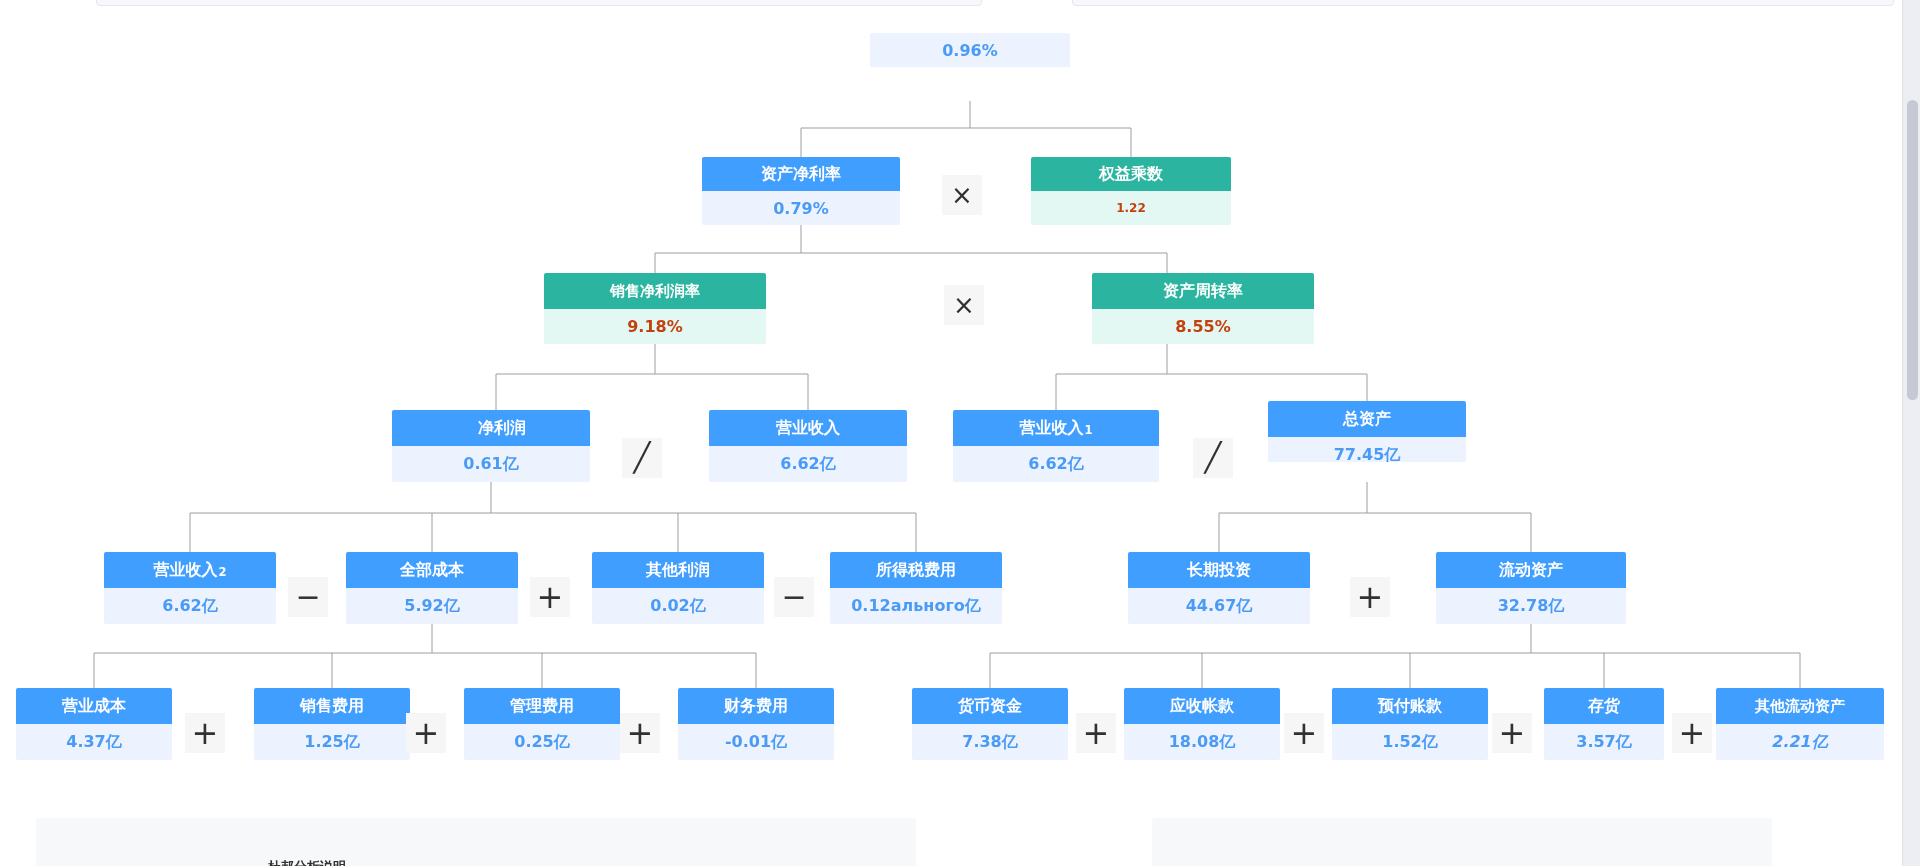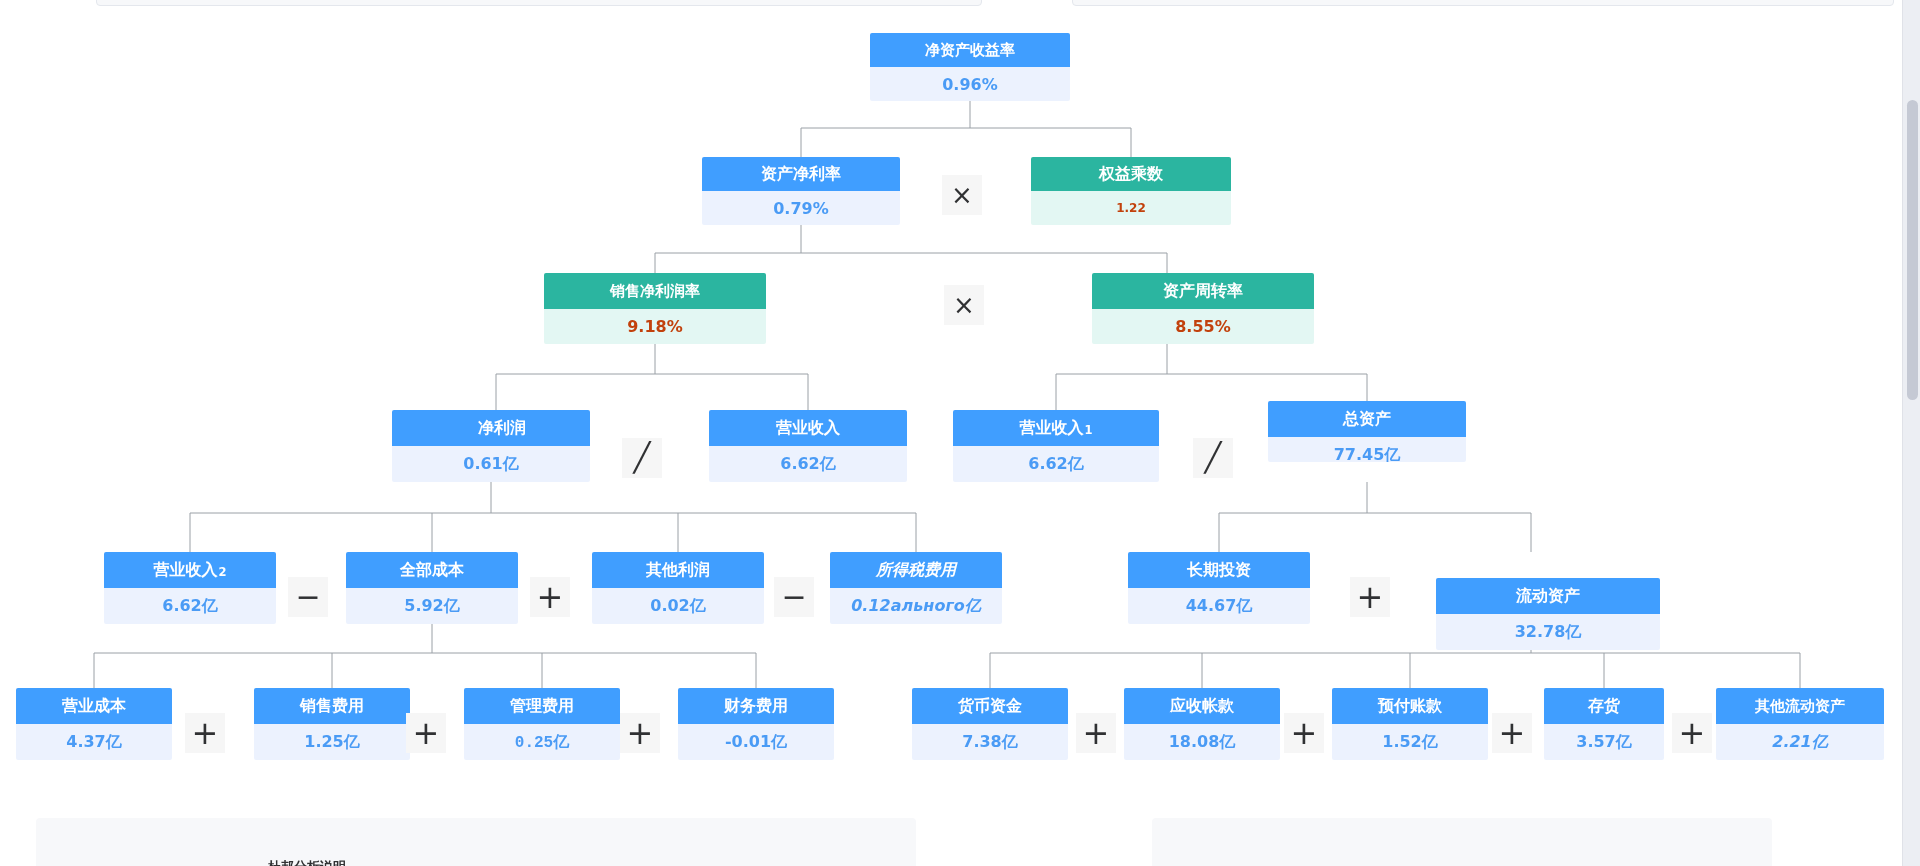--- a/index.html
+++ b/index.html
@@ -132,21 +132,20 @@
         <line x1="1531" y1="624" x2="1531" y2="653" stroke="#9aa0a6" stroke-width="1"></line>
         <line x1="990" y1="653" x2="1800" y2="653" stroke="#9aa0a6" stroke-width="1"></line>
         <line x1="990" y1="653" x2="990" y2="688" stroke="#9aa0a6" stroke-width="1"></line>
         <line x1="1202" y1="653" x2="1202" y2="688" stroke="#9aa0a6" stroke-width="1"></line>
         <line x1="1410" y1="653" x2="1410" y2="688" stroke="#9aa0a6" stroke-width="1"></line>
         <line x1="1604" y1="653" x2="1604" y2="688" stroke="#9aa0a6" stroke-width="1"></line>
         <line x1="1800" y1="653" x2="1800" y2="688" stroke="#9aa0a6" stroke-width="1"></line>
       </svg>
     <div id="nodes-layer">
         <div class="node blue" style="left: 870px; top: 33px; width: 200px; height: 68px;">
-          <div class="head" style="height: 34px; font-size: 15px;">净资产收益率</div>
           <div class="val" style="height: 34px; font-size: 16px;">0.96%</div>
         </div>
         <div class="node blue" style="left: 702px; top: 157px; width: 198px; height: 68px;">
           <div class="head" style="height: 34px; font-size: 16px;">资产净利率</div>
           <div class="val" style="height: 34px; font-size: 16px;">0.79%</div>
         </div>
         <div class="node teal" style="left: 1031px; top: 157px; width: 200px; height: 68px;">
           <div class="head" style="height: 34px; font-size: 16px;">权益乘数</div>
           <div class="val" style="height: 34px; font-size: 12px;">1.22</div>
         </div>
@@ -179,43 +178,43 @@
           <div class="val" style="height: 36px; font-size: 16px;">6.62亿</div>
         </div>
         <div class="node blue" style="left: 346px; top: 552px; width: 172px; height: 72px;">
           <div class="head" style="height: 36px; font-size: 16px;">全部成本</div>
           <div class="val" style="height: 36px; font-size: 16px;">5.92亿</div>
         </div>
         <div class="node blue" style="left: 592px; top: 552px; width: 172px; height: 72px;">
           <div class="head" style="height: 36px; font-size: 16px;">其他利润</div>
           <div class="val" style="height: 36px; font-size: 16px;">0.02亿</div>
         </div>
-        <div class="node blue" style="left: 830px; top: 552px; width: 172px; height: 72px; font-style: italic;">
+        <div class="node blue" style="left: 830px; top: 552px; width: 172px; height: 72px;">
           <div class="head" style="height: 36px; font-size: 16px;">所得税费用</div>
           <div class="val" style="height: 36px; font-size: 16px;">0.12ального亿</div>
         </div>
         <div class="node blue" style="left: 1128px; top: 552px; width: 182px; height: 72px;">
           <div class="head" style="height: 36px; font-size: 16px;">长期投资</div>
           <div class="val" style="height: 36px; font-size: 16px;">44.67亿</div>
         </div>
-        <div class="node blue" style="left: 1436px; top: 578px; width: 224px; height: 72px;">
+        <div class="node blue" style="left: 1436px; top: 552px; width: 190px; height: 72px;">
           <div class="head" style="height: 36px; font-size: 16px;">流动资产</div>
           <div class="val" style="height: 36px; font-size: 16px;">32.78亿</div>
         </div>
         <div class="node blue" style="left: 16px; top: 688px; width: 156px; height: 72px;">
           <div class="head" style="height: 36px; font-size: 16px;">营业成本</div>
           <div class="val" style="height: 36px; font-size: 16px;">4.37亿</div>
         </div>
         <div class="node blue" style="left: 254px; top: 688px; width: 156px; height: 72px;">
           <div class="head" style="height: 36px; font-size: 16px;">销售费用</div>
           <div class="val" style="height: 36px; font-size: 16px;">1.25亿</div>
         </div>
         <div class="node blue" style="left: 464px; top: 688px; width: 156px; height: 72px;">
           <div class="head" style="height: 36px; font-size: 16px;">管理费用</div>
-          <div class="val" style="height: 36px; font-size: 16px; font-family: Liberation Mono, monospace;">0.25亿</div>
+          <div class="val" style="height: 36px; font-size: 16px;">0.25亿</div>
         </div>
         <div class="node blue" style="left: 678px; top: 688px; width: 156px; height: 72px;">
           <div class="head" style="height: 36px; font-size: 16px;">财务费用</div>
           <div class="val" style="height: 36px; font-size: 16px;">-0.01亿</div>
         </div>
         <div class="node blue" style="left: 912px; top: 688px; width: 156px; height: 72px;">
           <div class="head" style="height: 36px; font-size: 16px;">货币资金</div>
           <div class="val" style="height: 36px; font-size: 16px;">7.38亿</div>
         </div>
         <div class="node blue" style="left: 1124px; top: 688px; width: 156px; height: 72px;">

